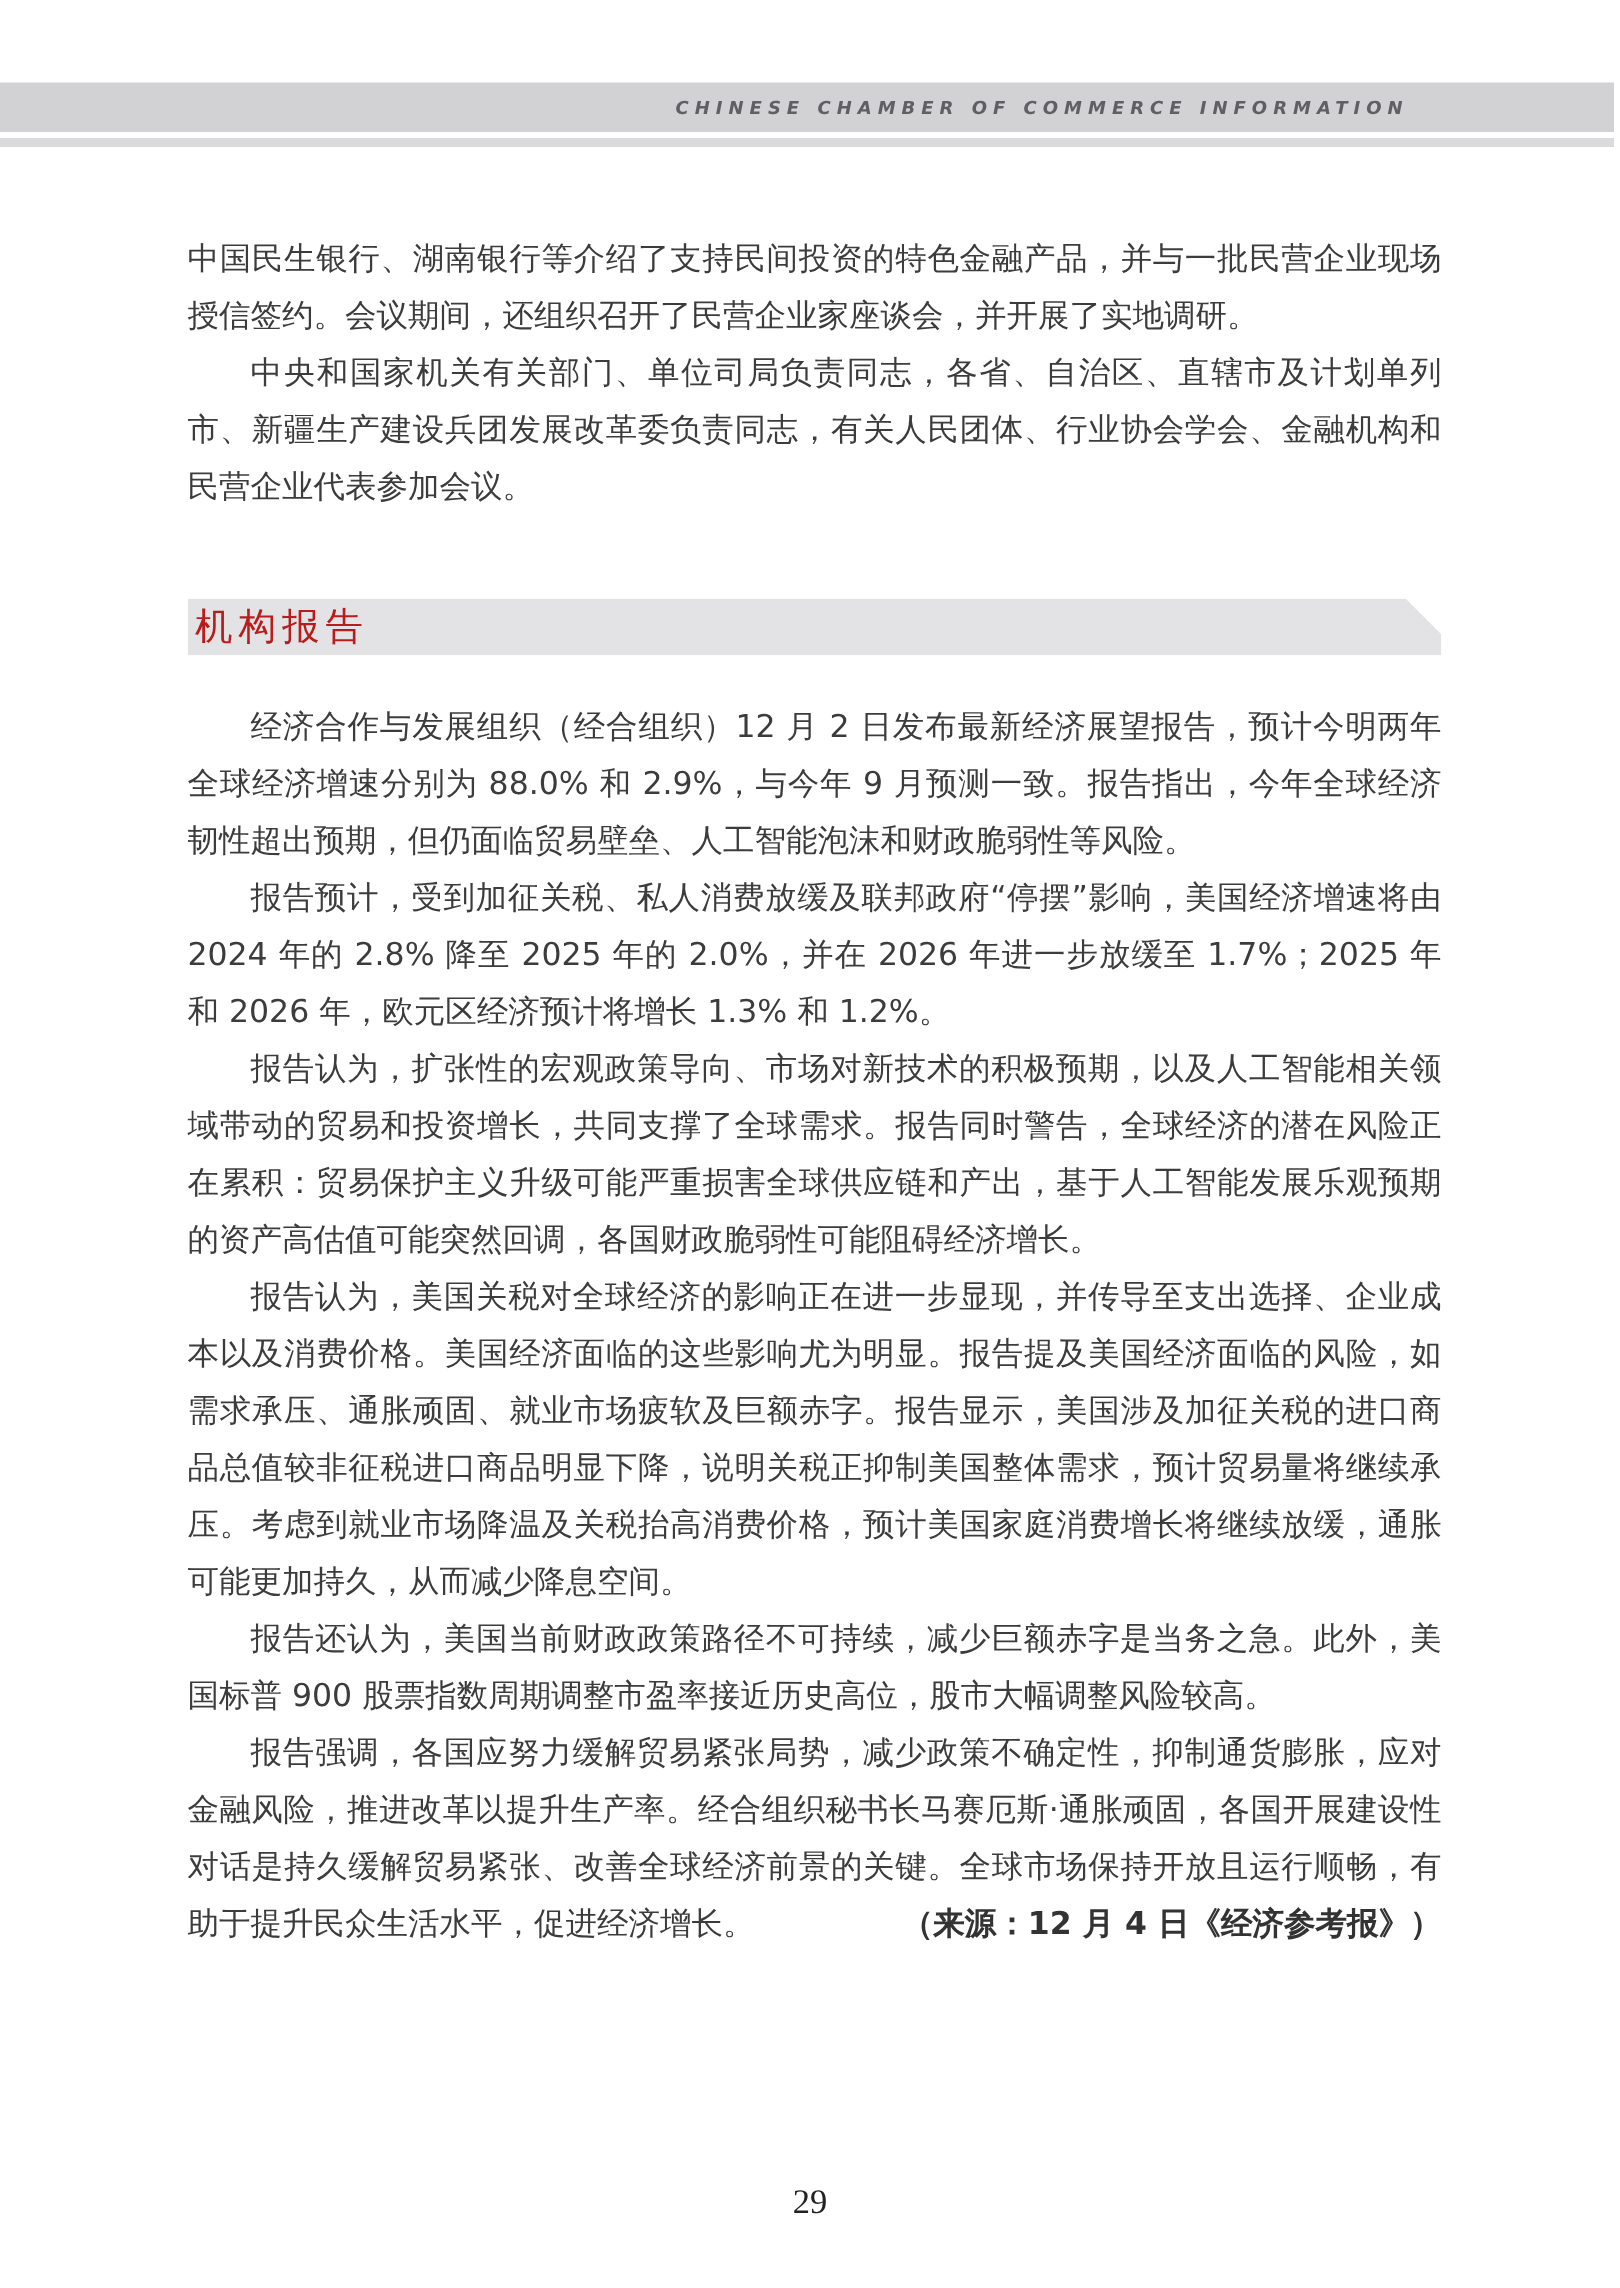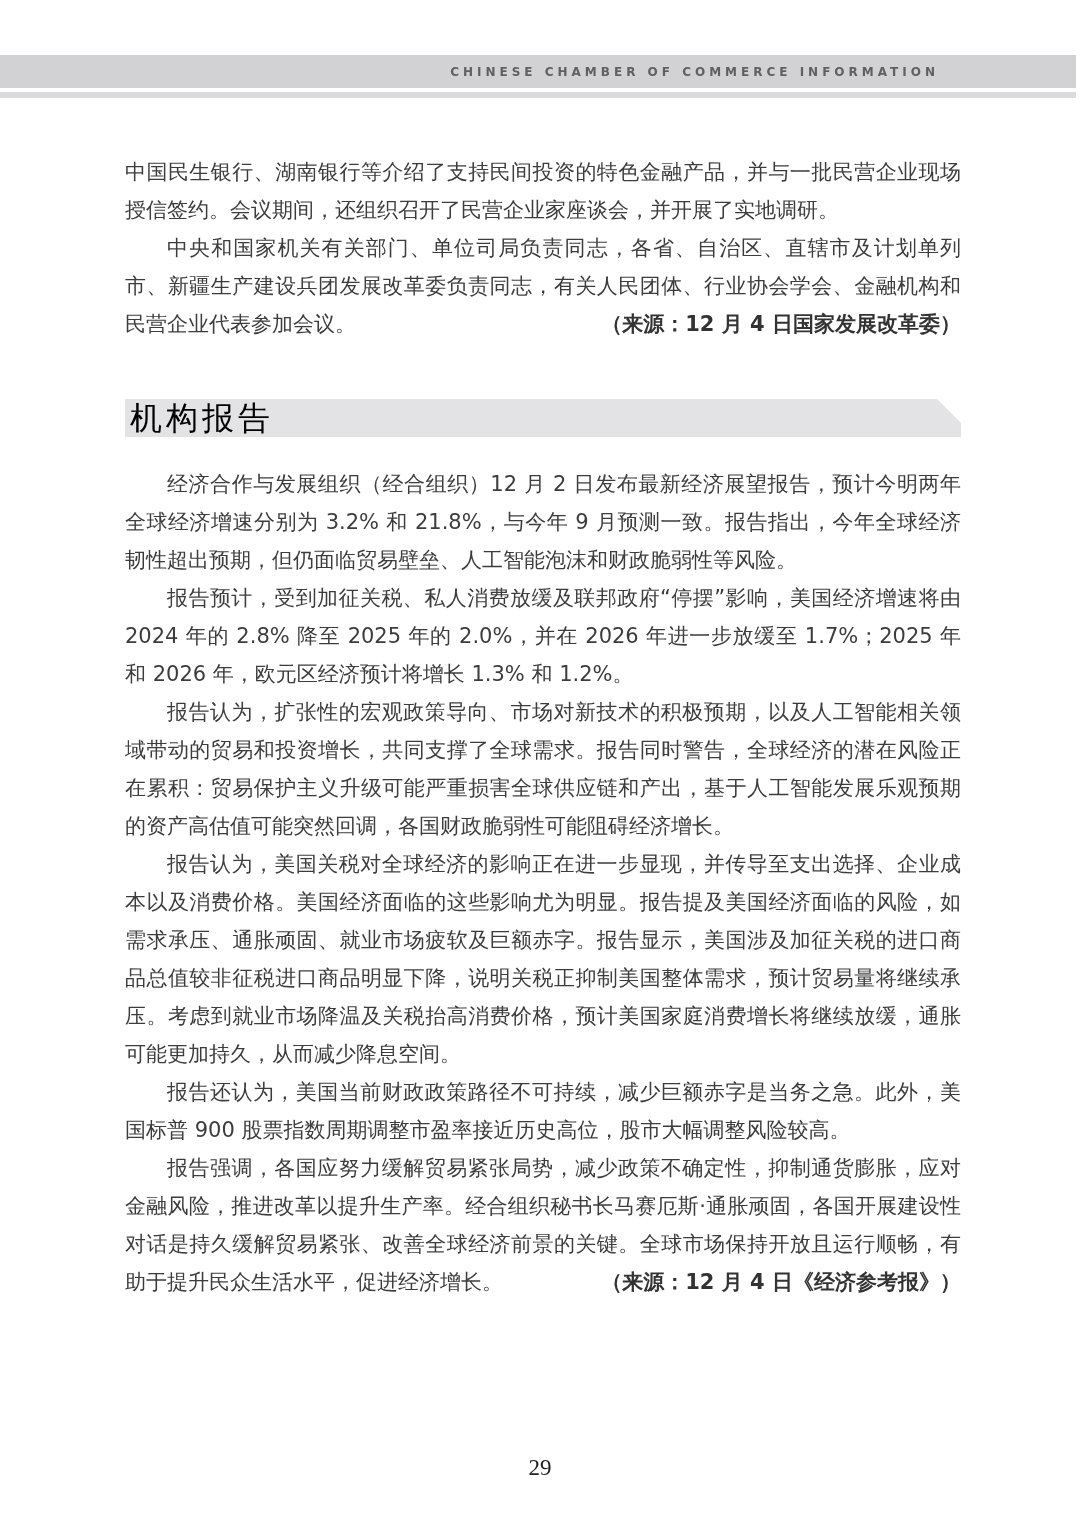--- a/index.html
+++ b/index.html
@@ -16,20 +16,21 @@
     position: absolute; top: 55px; left: 0; width: 1076px; height: 33px;
     background: #d2d2d4;
     display: flex; align-items: center; justify-content: flex-end;
   }
   .banner-text {
     padding-right: 137px;
     font-size: 12px; font-weight: 700;
     letter-spacing: 4px;
     color: #606064;
     white-space: nowrap;
+    font-style: italic;
   }
   .banner-underline {
     position: absolute; top: 92px; left: 0; width: 1076px; height: 6px;
     background: #dbdbdd;
   }
 
   
   .content {
     position: absolute; left: 125px; top: 133px; width: 836px;
     color: #3c3c3c;
@@ -52,23 +53,23 @@
   
   .section-bar {
     margin-top: 56px;
     height: 38px; line-height: 38px;
     background: #e3e3e5;
     clip-path: polygon(0 0, calc(100% - 24px) 0, 100% 24px, 100% 100%, 0 100%);
     padding-left: 5px;
     box-sizing: border-box;
   }
   .section-title {
-    font-size: 32px;
+    font-size: 25px;
     letter-spacing: 4px;
-    color: #000000;
+    color: #b91c1c;
     font-weight: 400;
   }
 
   
   .article-title {
     margin-top: 42px;
     font-size: 29px;
     line-height: 34px;
     font-weight: 700;
     text-align: center;
@@ -91,30 +92,30 @@
 
 <div class="banner">
   <span class="banner-text">CHINESE CHAMBER OF COMMERCE INFORMATION</span>
 </div>
 <div class="banner-underline"></div>
 
 <div class="content">
 
   <div class="body-text">
     <p>中国民生银行、湖南银行等介绍了支持民间投资的特色金融产品，并与一批民营企业现场授信签约。会议期间，还组织召开了民营企业家座谈会，并开展了实地调研。</p>
-    <p class="indent"><span>中央和国家机关有关部门、单位司局负责同志，各省、自治区、直辖市及计划单列市、新疆生产建设兵团发展改革委负责同志，有关人民团体、行业协会学会、金融机构和民营企业代表参加会议。</span><span class="source-note">（来源：12 月 4 日国家发展改革委）</span></p>
+    <p class="indent"><span>中央和国家机关有关部门、单位司局负责同志，各省、自治区、直辖市及计划单列市、新疆生产建设兵团发展改革委负责同志，有关人民团体、行业协会学会、金融机构和民营企业代表参加会议。</span></p>
   </div>
 
   <div class="section-bar">
     <span class="section-title">机构报告</span>
   </div>
 
 
   <div class="body-text article-body">
-    <p class="indent">经济合作与发展组织（经合组织）12 月 2 日发布最新经济展望报告，预计今明两年全球经济增速分别为 3.2% 和 21.8%，与今年 9 月预测一致。报告指出，今年全球经济韧性超出预期，但仍面临贸易壁垒、人工智能泡沫和财政脆弱性等风险。</p>
+    <p class="indent">经济合作与发展组织（经合组织）12 月 2 日发布最新经济展望报告，预计今明两年全球经济增速分别为 88.0% 和 2.9%，与今年 9 月预测一致。报告指出，今年全球经济韧性超出预期，但仍面临贸易壁垒、人工智能泡沫和财政脆弱性等风险。</p>
     <p class="indent">报告预计，受到加征关税、私人消费放缓及联邦政府“停摆”影响，美国经济增速将由 2024 年的 2.8% 降至 2025 年的 2.0%，并在 2026 年进一步放缓至 1.7%；2025 年和 2026 年，欧元区经济预计将增长 1.3% 和 1.2%。</p>
     <p class="indent">报告认为，扩张性的宏观政策导向、市场对新技术的积极预期，以及人工智能相关领域带动的贸易和投资增长，共同支撑了全球需求。报告同时警告，全球经济的潜在风险正在累积：贸易保护主义升级可能严重损害全球供应链和产出，基于人工智能发展乐观预期的资产高估值可能突然回调，各国财政脆弱性可能阻碍经济增长。</p>
     <p class="indent">报告认为，美国关税对全球经济的影响正在进一步显现，并传导至支出选择、企业成本以及消费价格。美国经济面临的这些影响尤为明显。报告提及美国经济面临的风险，如需求承压、通胀顽固、就业市场疲软及巨额赤字。报告显示，美国涉及加征关税的进口商品总值较非征税进口商品明显下降，说明关税正抑制美国整体需求，预计贸易量将继续承压。考虑到就业市场降温及关税抬高消费价格，预计美国家庭消费增长将继续放缓，通胀可能更加持久，从而减少降息空间。</p>
     <p class="indent">报告还认为，美国当前财政政策路径不可持续，减少巨额赤字是当务之急。此外，美国标普 900 股票指数周期调整市盈率接近历史高位，股市大幅调整风险较高。</p>
     <p class="indent"><span>报告强调，各国应努力缓解贸易紧张局势，减少政策不确定性，抑制通货膨胀，应对金融风险，推进改革以提升生产率。经合组织秘书长马赛厄斯·通胀顽固，各国开展建设性对话是持久缓解贸易紧张、改善全球经济前景的关键。全球市场保持开放且运行顺畅，有助于提升民众生活水平，促进经济增长。</span><span class="source-note">（来源：12 月 4 日《经济参考报》）</span></p>
   </div>
 
 </div>
 
 <div class="page-number">29</div>

